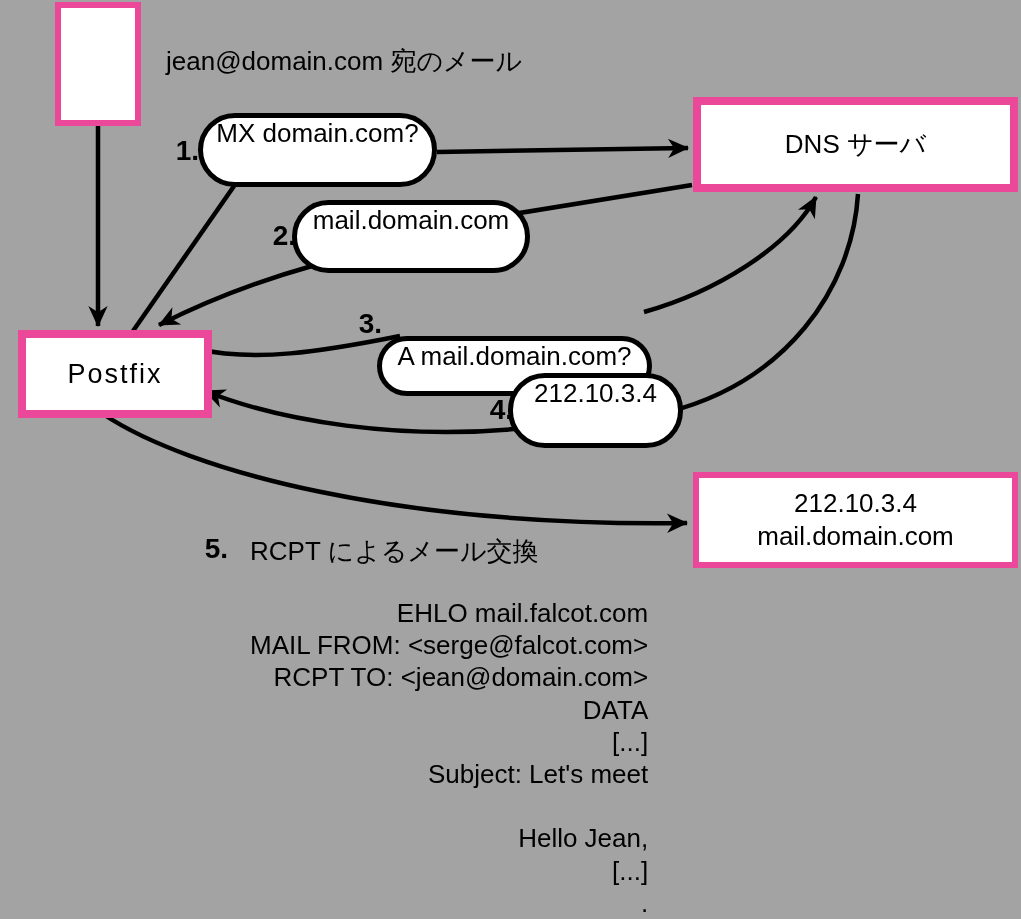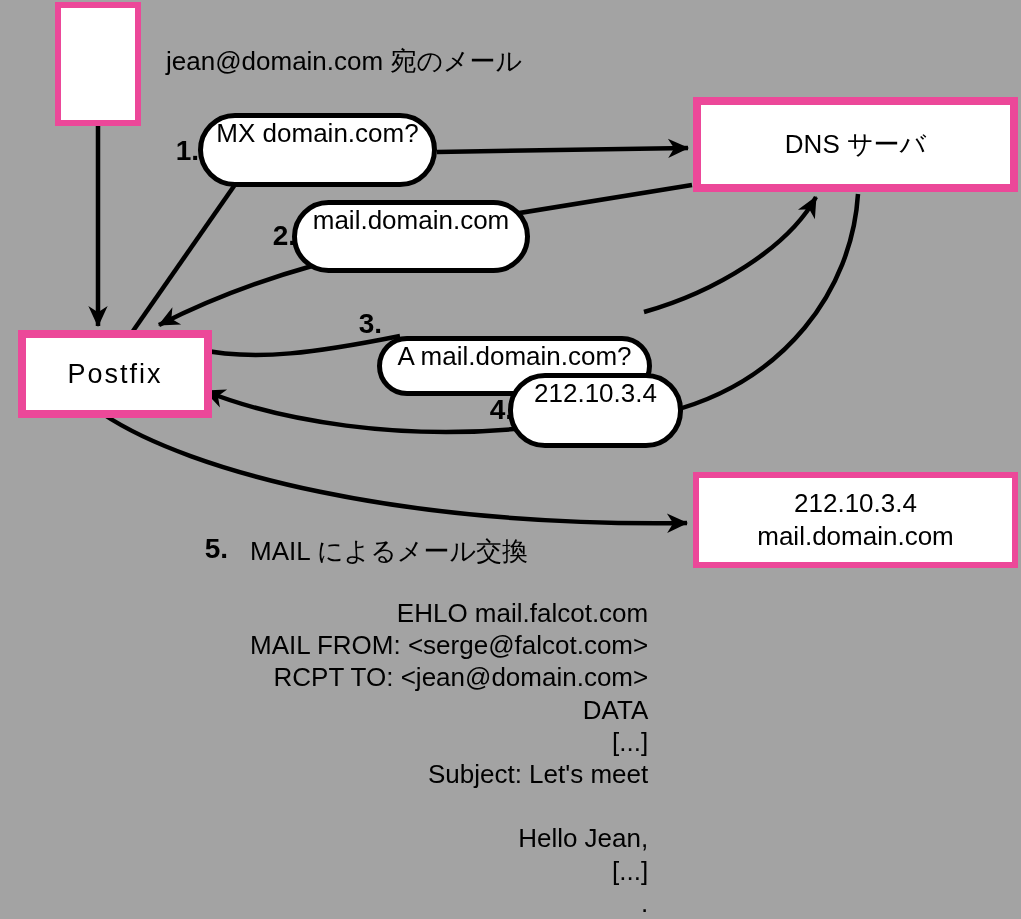--- a/index.html
+++ b/index.html
@@ -173,21 +173,21 @@
   <div class="pill pill3">
     <span>A mail.domain.com?</span>
   </div>
 
   <div class="stepnum n4">4.</div>
   <div class="pill pill4">
     <span>212.10.3.4</span>
   </div>
 
   <div class="stepnum n5">5.</div>
-  <div class="step5label">MAIL によるメール交換</div>
+  <div class="step5label">RCPT によるメール交換</div>
 
   <div class="smtp">
     <div class="smtp-line">EHLO mail.falcot.com</div>
     <div class="smtp-line">MAIL FROM: &lt;serge@falcot.com&gt;</div>
     <div class="smtp-line">RCPT TO: &lt;jean@domain.com&gt;</div>
     <div class="smtp-line">DATA</div>
     <div class="smtp-line">[...]</div>
     <div class="smtp-line">Subject: Let's meet</div>
     <div class="smtp-line"></div>
     <div class="smtp-line">Hello Jean,</div>

